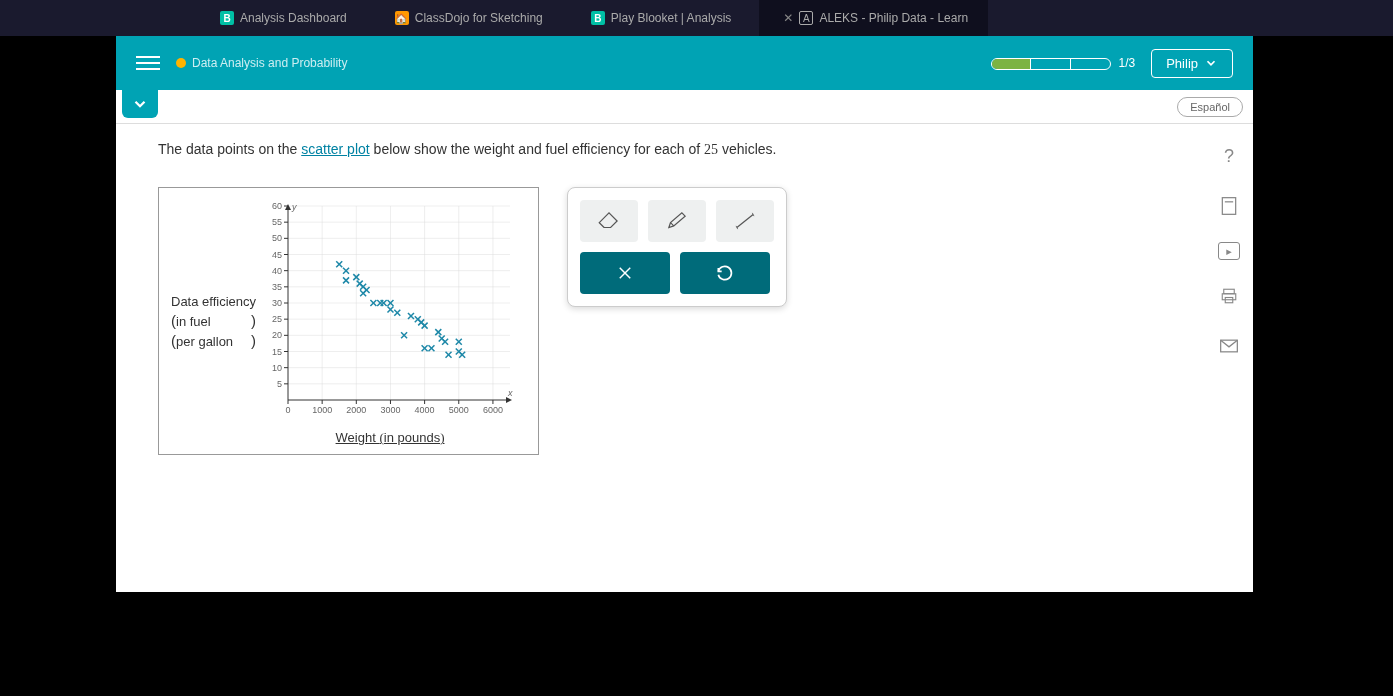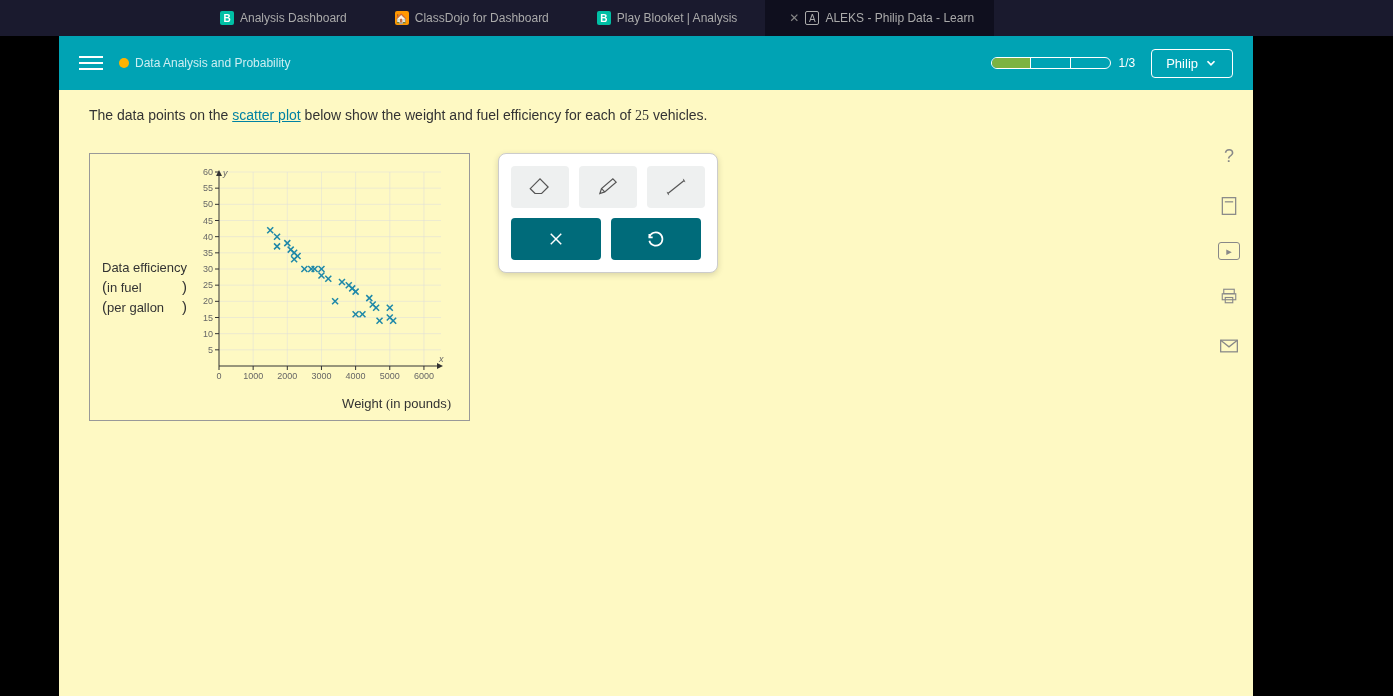--- a/index.html
+++ b/index.html
@@ -5,72 +5,72 @@
   * { box-sizing: border-box; margin: 0; padding: 0; }
   body { font-family: Arial, Helvetica, sans-serif; background: #000; width: 1393px; height: 696px; overflow: hidden; }
   .browser-tabs { background: #1a1a2e; height: 36px; display: flex; align-items: center; padding: 0 200px; gap: 8px; color: #aaa; font-size: 12px; }
   .tab { display: flex; align-items: center; gap: 6px; padding: 0 20px; height: 100%; }
   .tab.active { background: #0f0f1e; }
   .tab .icon { width: 14px; height: 14px; display: inline-flex; align-items: center; justify-content: center; font-size: 10px; border-radius: 2px; }
   .icon-b { background: #00bfa5; color: #fff; font-weight: bold; }
   .icon-c { background: #ff9800; color: #fff; }
   .icon-a { border: 1px solid #aaa; padding: 0 2px; }
   .tab .close { margin-left: 4px; color: #888; }
-  .app { background: #fef9c3; margin: 0 140px 0 59px; height: 660px; position: relative; }
+  .app { background: #ffffff; margin: 0 140px 0 116px; height: 556px; position: relative; }
   .topbar { background: #00a3b4; height: 54px; display: flex; align-items: center; padding: 0 20px; color: #fff; }
   .menu-btn { width: 24px; height: 24px; display: flex; flex-direction: column; justify-content: center; gap: 4px; cursor: pointer; margin-right: 16px; }
   .menu-btn span { display: block; height: 2px; background: #fff; }
   .topic-area { flex: 1; }
   .topic-cat { display: flex; align-items: center; gap: 6px; font-size: 12px; color: #cdeef2; }
   .topic-cat .dot { width: 10px; height: 10px; background: #ffb300; border-radius: 50%; }
   .topic-title { font-size: 14px; font-weight: bold; margin-top: 2px; }
-  .progress-area { display: flex; align-items: center; gap: 8px; margin-right: 16px; }
+  .progress-area { display: flex; align-items: flex-end; gap: 8px; margin-right: 16px; }
   .progress-bar { width: 120px; height: 12px; border: 1px solid #fff; border-radius: 8px; display: flex; overflow: hidden; }
   .progress-seg { flex: 1; border-right: 1px solid #fff; }
   .progress-seg:last-child { border-right: none; }
   .progress-fill { background: #7cb342; }
   .progress-text { font-size: 12px; }
   .user-btn { border: 1px solid #fff; padding: 6px 14px; border-radius: 4px; font-size: 13px; display: flex; gap: 6px; cursor: pointer; }
   .subbar { background: #fff; height: 34px; display: flex; align-items: center; padding: 0 10px 0 6px; border-bottom: 1px solid #ddd; }
   .expand-btn { width: 36px; height: 28px; background: #00a3b4; border-radius: 0 0 6px 6px; display: flex; align-items: center; justify-content: center; cursor: pointer; margin-top:-6px; }
   .expand-btn svg { stroke: #fff; }
   .sub-spacer { flex: 1; }
   .lang-btn { border: 1px solid #aaa; border-radius: 14px; padding: 3px 12px; font-size: 11px; color: #666; cursor: pointer; }
-  .content { padding: 14px 30px; color: #333; position: relative; }
+  .content { padding: 14px 42px; color: #333; position: relative; }
   .question { font-size: 14px; line-height: 1.6; }
   .question .link { color: #0082a3; text-decoration: underline; cursor: pointer; }
   .question .num { font-family: Georgia, serif; }
   .work-area { display: flex; gap: 28px; margin-top: 26px; align-items: flex-start; }
   .chart-box { border: 1px solid #999; padding: 10px 18px 8px 12px; display: flex; align-items: center; gap: 4px; }
   .y-label { font-size: 13px; color: #333; line-height: 1.3; text-align: left; }
   .y-label .paren { font-size: 15px; }
   .plot-area { position: relative; }
   .plot-svg { display: block; }
-  .x-label { text-align: right; font-size: 13px; margin-top: 2px; }
+  .x-label { text-align: center; font-size: 13px; margin-top: 2px; text-decoration: underline; }
   .tool-panel { border: 1px solid #ccc; border-radius: 8px; padding: 12px; box-shadow: 0 2px 6px rgba(0,0,0,0.15); background:#fff; }
   .tool-row { display: flex; gap: 10px; }
   .tool-btn { width: 58px; height: 42px; background: #eef0f0; border-radius: 4px; display: flex; align-items: center; justify-content: center; cursor: pointer; }
   .tool-btn.dark { background: #006b7a; color: #fff; }
   .tool-btn svg { stroke: #555; fill: none; }
   .tool-btn.dark svg { stroke: #fff; }
   .side-tools { position: absolute; right: 10px; top: 106px; display: flex; flex-direction: column; gap: 22px; align-items: center; }
   .side-tool { width: 28px; height: 28px; display: flex; align-items: center; justify-content: center; color: #888; cursor: pointer; font-size: 18px; border:1px solid transparent; }
   .tick-label { font-size: 9px; fill: #666; font-family: Arial; }
 </style>
 </head>
 <body>
 
 <div class="browser-tabs">
   <div class="tab">
     <span class="icon icon-b">B</span>
     <span>Analysis Dashboard</span>
   </div>
   <div class="tab">
     <span class="icon icon-c">🏠</span>
-    <span>ClassDojo for Dashboard</span>
+    <span>ClassDojo for Sketching</span>
   </div>
   <div class="tab">
     <span class="icon icon-b">B</span>
     <span>Play Blooket | Analysis</span>
   </div>
   <div class="tab active">
     <span class="close">✕</span>
     <span class="icon icon-a">A</span>
     <span>ALEKS - Philip Data - Learn</span>
   </div>
@@ -98,20 +98,29 @@
       <span class="progress-text">1/3</span>
     </div>
     <div class="user-btn">
       <span>Philip</span>
       <svg width="14" height="14" viewBox="0 0 24 24" fill="none" stroke="#fff" stroke-width="3">
           <polyline points="6 9 12 15 18 9"></polyline>
         </svg>
     </div>
   </div>
 
+  <div class="subbar">
+    <div class="expand-btn">
+      <svg width="18" height="18" viewBox="0 0 24 24" fill="none" stroke-width="3">
+          <polyline points="6 9 12 15 18 9"></polyline>
+        </svg>
+    </div>
+    <div class="sub-spacer"></div>
+    <div class="lang-btn">Español</div>
+  </div>
 
   <div class="content">
     <div class="question">
       <span>The data points on the </span><span class="link">scatter plot</span><span> below show the weight and fuel efficiency for each of </span><span class="num">25</span><span> vehicles.</span><br>
     </div>
 
     <div class="work-area">
       <div class="chart-box">
         <div class="y-label">
           <div>Data efficiency</div>

